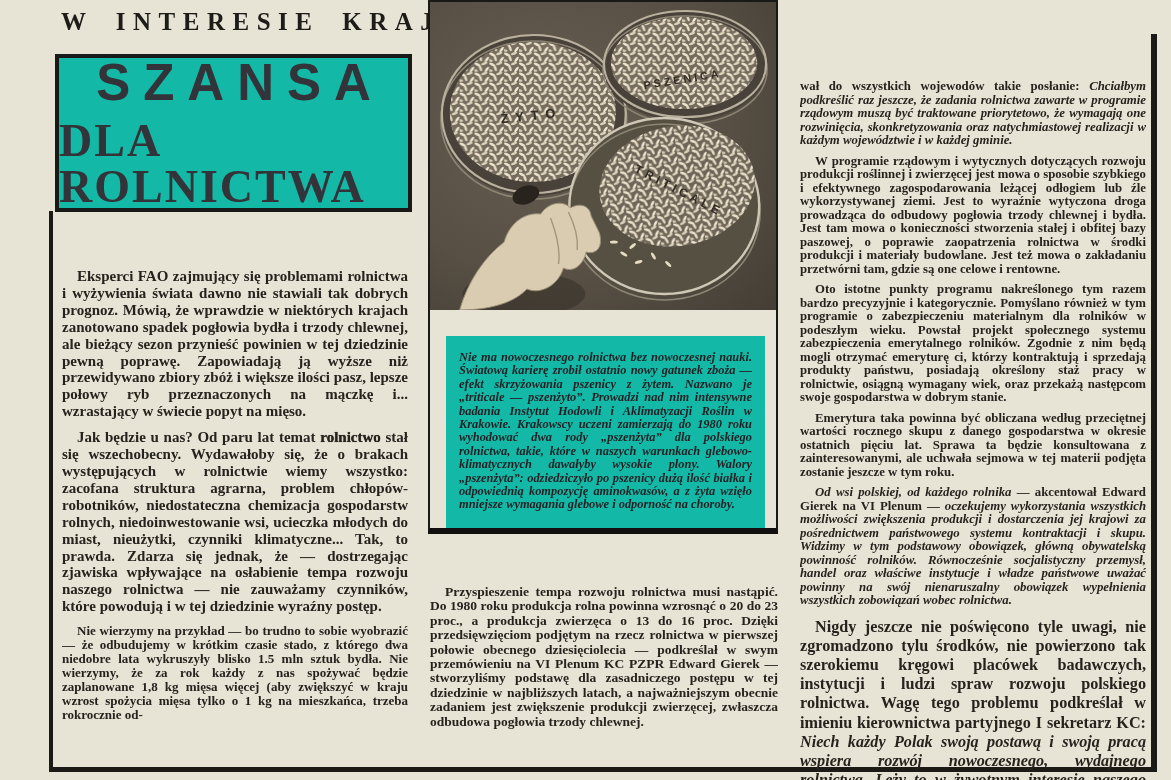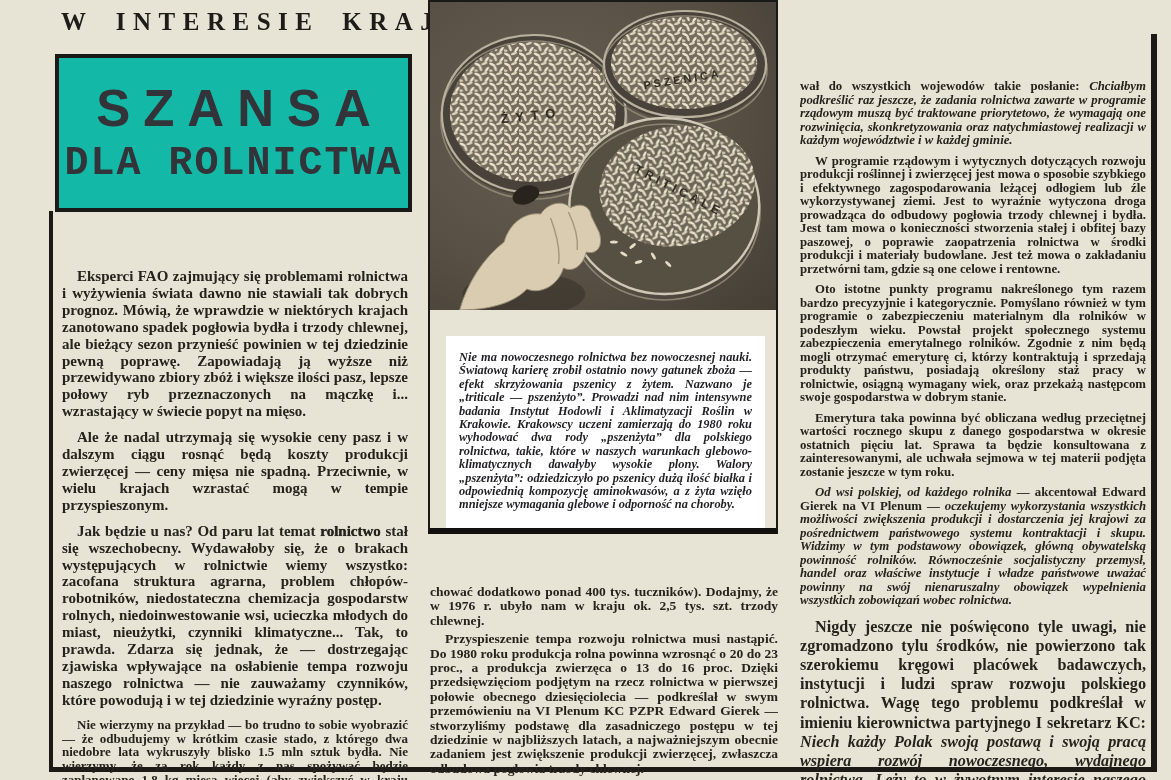--- a/index.html
+++ b/index.html
@@ -24,22 +24,22 @@
     position:absolute;left:55px;top:54px;width:349px;height:150px;
     background:#14b8a6;border:4px solid #191917;
     display:flex;flex-direction:column;align-items:center;justify-content:center;
   }
   .title-line1{
     font-family:"Liberation Sans", sans-serif;font-weight:700;
     font-size:51px;letter-spacing:13px;color:#33333a;line-height:1;
     text-indent:13px;
   }
   .title-line2{
-    font-family:Liberation Mono, monospace;font-weight:700;
-    font-size:40px;letter-spacing:2px;color:#33333a;line-height:1;margin-top:10px;
+    font-family:Liberation Serif, serif;font-weight:700;
+    font-size:46px;letter-spacing:2px;color:#33333a;line-height:1;margin-top:10px;
   }
   
   .col{position:absolute;overflow:hidden;text-align:justify;margin-top:40px;}
   .col p{margin:0 0 8px 0;font-weight:700;}
   .indent{text-indent:15px;}
   .col-left{left:62px;top:228px;width:346px;height:549px;}
   .col-left p.lg{font-size:15px;line-height:16.9px;margin-bottom:9px;}
   .col-left p.sm{font-size:13px;line-height:13.9px;margin-bottom:0;}
   .col-left b{text-shadow:0 0 .7px currentColor;}
   .col-mid{left:430px;top:545px;width:348px;height:233px;}
@@ -50,21 +50,21 @@
   
   .mid-frame{
     position:absolute;left:428px;top:0;width:350px;height:534px;
     box-sizing:border-box;
     border-left:2px solid #191917;border-right:2px solid #191917;
     border-top:2px solid #191917;border-bottom:6px solid #11100e;
   }
   .photo{display:block;width:100%;height:308px;}
   .caption-box{
     margin:26px 11px 0 16px;height:192px;box-sizing:border-box;
-    background:#ffffff;padding:15px 13px 0 13px;overflow:hidden;
+    background:#14b8a6;padding:15px 13px 0 13px;overflow:hidden;
   }
   .caption-text{
     margin:0;font-size:12.4px;line-height:13.4px;font-weight:700;font-style:italic;
     text-align:justify;color:#211f24;
   }
 </style>
 </head>
 <body>
 
 <div class="page">
@@ -75,21 +75,20 @@
     <div class="title-line1">SZANSA</div>
     <div class="title-line2">DLA ROLNICTWA</div>
   </div>
 
   <div class="rule rule-left"></div>
   <div class="rule rule-bottom"></div>
   <div class="rule rule-right"></div>
 
   <div class="col col-left">
     <p class="lg indent">Eksperci FAO zajmujący się problemami rolnictwa i wyżywienia świata dawno nie stawiali tak dobrych prognoz. Mówią, że wprawdzie w niektórych krajach zanotowano spadek pogłowia bydła i trzody chlewnej, ale bieżący sezon przynieść powinien w tej dziedzinie pewną poprawę. Zapowiadają ją wyższe niż przewidywano zbiory zbóż i większe ilości pasz, lepsze połowy ryb przeznaczonych na mączkę i... wzrastający w świecie popyt na mięso.</p>
-    <p class="lg indent"><span>Ale że nadal utrzymają się wysokie ceny pasz i w dalszym ciągu rosnąć będą koszty produkcji zwierzęcej — ceny mięsa nie spadną. Przeciwnie, w wielu krajach wzrastać mogą w tempie przyspieszonym.</span></p>
     <p class="lg indent"><span>Jak będzie u nas? Od paru lat temat </span><b>rolnictwo</b><span> stał się wszechobecny. Wydawałoby się, że o brakach występujących w rolnictwie wiemy wszystko: zacofana struktura agrarna, problem chłopów-robotników, niedostateczna chemizacja gospodarstw rolnych, niedoinwestowanie wsi, ucieczka młodych do miast, nieużytki, czynniki klimatyczne... Tak, to prawda. Zdarza się jednak, że — dostrzegając zjawiska wpływające na osłabienie tempa rozwoju naszego rolnictwa — nie zauważamy czynników, które powodują i w tej dziedzinie wyraźny postęp.</span></p>
     <p class="sm indent">Nie wierzymy na przykład — bo trudno to sobie wyobrazić — że odbudujemy w krótkim czasie stado, z którego dwa niedobre lata wykruszyły blisko 1.5 mln sztuk bydła. Nie wierzymy, że za rok każdy z nas spożywać będzie zaplanowane 1,8 kg mięsa więcej (aby zwiększyć w kraju wzrost spożycia mięsa tylko o 1 kg na mieszkańca, trzeba rokrocznie od-</p>
   </div>
 
   <div class="mid-frame">
     <svg class="photo" viewBox="0 0 350 308" preserveAspectRatio="none">
       <defs>
         <radialGradient id="pbg" cx="35%" cy="38%" r="95%">
           <stop offset="0" stop-color="#675f53"></stop>
           <stop offset="0.55" stop-color="#574f44"></stop>
@@ -157,21 +156,20 @@
         <path fill="none" stroke="#a2957c" stroke-width="1.4" d="M 122 216 C 128 232, 132 248, 130 262"></path>
       </g>
     </svg>
 
     <div class="caption-box">
       <p class="caption-text">Nie ma nowoczesnego rolnictwa bez nowoczesnej nauki. Światową karierę zrobił ostatnio nowy gatunek zboża — efekt skrzyżowania pszenicy z żytem. Nazwano je „triticale — pszenżyto”. Prowadzi nad nim intensywne badania Instytut Hodowli i Aklimatyzacji Roślin w Krakowie. Krakowscy uczeni zamierzają do 1980 roku wyhodować dwa rody „pszenżyta” dla polskiego rolnictwa, takie, które w naszych warunkach glebowo-klimatycznych dawałyby wysokie plony. Walory „pszenżyta”: odziedziczyło po pszenicy dużą ilość białka i odpowiednią kompozycję aminokwasów, a z żyta wzięło mniejsze wymagania glebowe i odporność na choroby.</p>
     </div>
   </div>
 
   <div class="col col-mid">
-    <p>chować dodatkowo ponad 400 tys. tuczników). Dodajmy, że w 1976 r. ubyło nam w kraju ok. 2,5 tys. szt. trzody chlewnej.</p>
     <p class="indent">Przyspieszenie tempa rozwoju rolnictwa musi nastąpić. Do 1980 roku produkcja rolna powinna wzrosnąć o 20 do 23 proc., a produkcja zwierzęca o 13 do 16 proc. Dzięki przedsięwzięciom podjętym na rzecz rolnictwa w pierwszej połowie obecnego dziesięciolecia — podkreślał w swym przemówieniu na VI Plenum KC PZPR Edward Gierek — stworzyliśmy podstawę dla zasadniczego postępu w tej dziedzinie w najbliższych latach, a najważniejszym obecnie zadaniem jest zwiększenie produkcji zwierzęcej, zwłaszcza odbudowa pogłowia trzody chlewnej.</p>
   </div>
 
   <div class="col col-right">
     <p class="rt"><span>wał do wszystkich wojewodów takie posłanie: </span><i>Chciałbym podkreślić raz jeszcze, że zadania rolnictwa zawarte w programie rządowym muszą być traktowane priorytetowo, że wymagają one rozwinięcia, skonkretyzowania oraz natychmiastowej realizacji w każdym województwie i w każdej gminie.</i></p>
     <p class="rt indent">W programie rządowym i wytycznych dotyczących rozwoju produkcji roślinnej i zwierzęcej jest mowa o sposobie szybkiego i efektywnego zagospodarowania leżącej odłogiem lub źle wykorzystywanej ziemi. Jest to wyraźnie wytyczona droga prowadząca do odbudowy pogłowia trzody chlewnej i bydła. Jest tam mowa o konieczności stworzenia stałej i obfitej bazy paszowej, o poprawie zaopatrzenia rolnictwa w środki produkcji i materiały budowlane. Jest też mowa o zakładaniu przetwórni tam, gdzie są one celowe i rentowne.</p>
     <p class="rt indent">Oto istotne punkty programu nakreślonego tym razem bardzo precyzyjnie i kategorycznie. Pomyślano również w tym programie o zabezpieczeniu materialnym dla rolników w podeszłym wieku. Powstał projekt społecznego systemu zabezpieczenia emerytalnego rolników. Zgodnie z nim będą mogli otrzymać emeryturę ci, którzy kontraktują i sprzedają produkty państwu, posiadają określony staż pracy w rolnictwie, osiągną wymagany wiek, oraz przekażą następcom swoje gospodarstwa w dobrym stanie.</p>
     <p class="rt indent">Emerytura taka powinna być obliczana według przeciętnej wartości rocznego skupu z danego gospodarstwa w okresie ostatnich pięciu lat. Sprawa ta będzie konsultowana z zainteresowanymi, ale uchwała sejmowa w tej materii podjęta zostanie jeszcze w tym roku.</p>
     <p class="rt indent"><i>Od wsi polskiej, od każdego rolnika </i><span>— akcentował Edward Gierek na VI Plenum — </span><i>oczekujemy wykorzystania wszystkich możliwości zwiększenia produkcji i dostarczenia jej krajowi za pośrednictwem państwowego systemu kontraktacji i skupu. Widzimy w tym podstawowy obowiązek, główną obywatelską powinność rolników. Równocześnie socjalistyczny przemysł, handel oraz właściwe instytucje i władze państwowe uważać powinny na swój nienaruszalny obowiązek wypełnienia wszystkich zobowiązań wobec rolnictwa.</i></p>
     <p class="rt-lg indent"><span>Nigdy jeszcze nie poświęcono tyle uwagi, nie zgromadzono tylu środków, nie powierzono tak szerokiemu kręgowi placówek badawczych, instytucji i ludzi spraw rozwoju polskiego rolnictwa. Wagę tego problemu podkreślał w imieniu kierownictwa partyjnego I sekretarz KC: </span><i>Niech każdy Polak swoją postawą i swoją pracą wspiera rozwój nowoczesnego, wydajnego rolnictwa. Leży to w żywotnym interesie naszego kraju, naszego narodu, wszystkich ludzi pracy miast i wsi.</i> </p>

